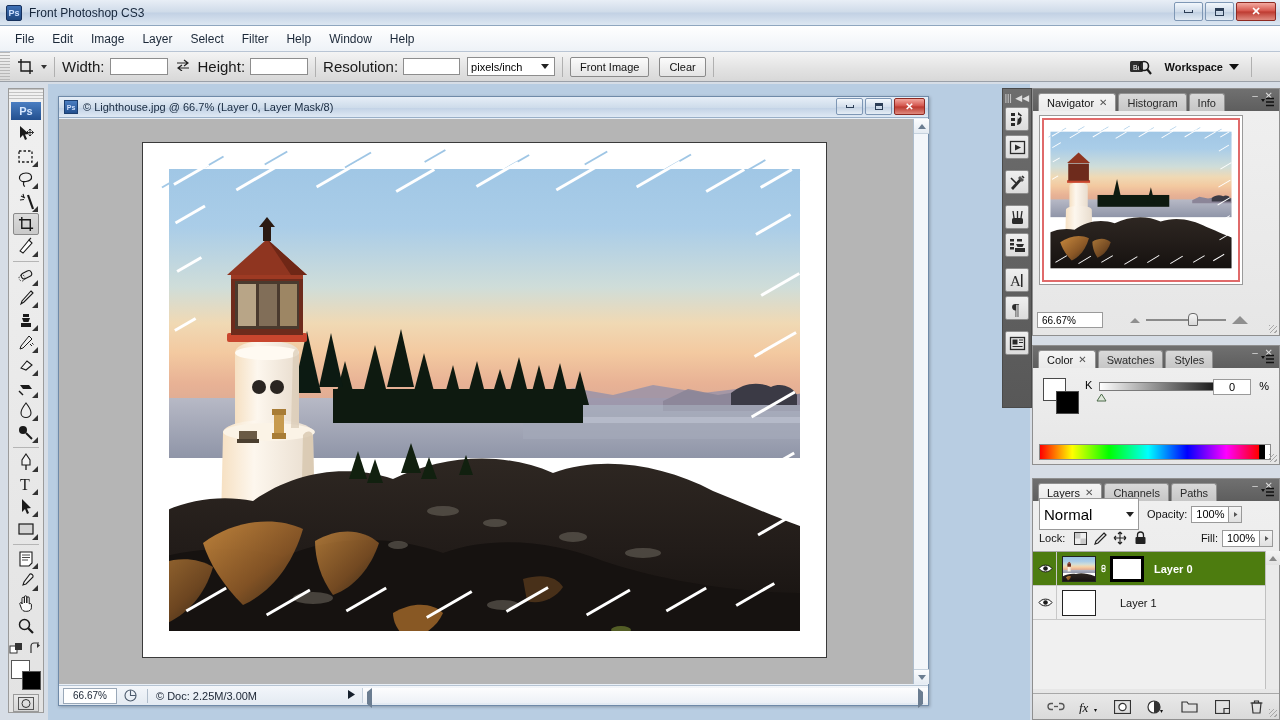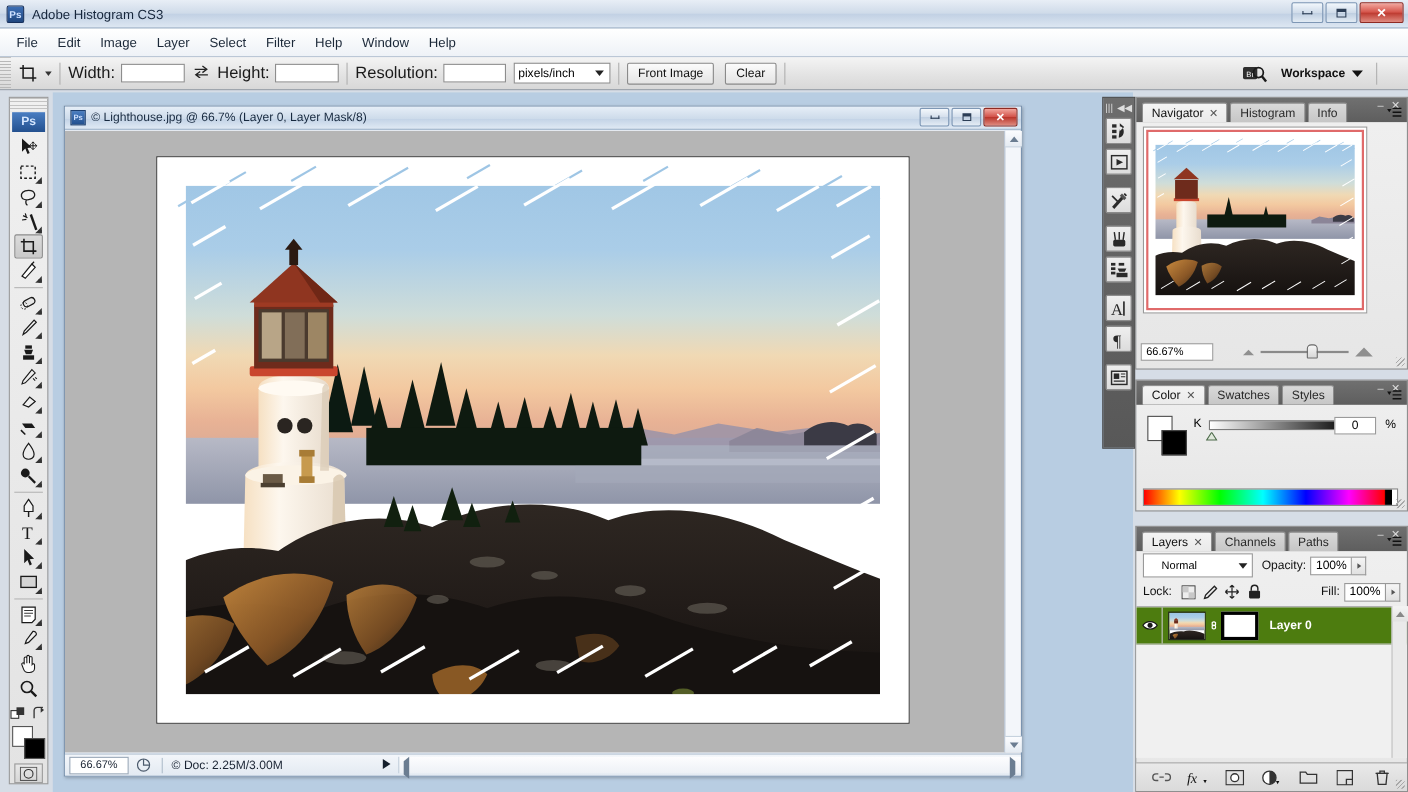--- a/index.html
+++ b/index.html
@@ -300,22 +300,22 @@
     border: 1px solid #8a8a8a;
     background: linear-gradient(to right,#ff0000,#ffff00 14%,#00ff00 30%,#00ffff 47%,#0000ff 64%,#ff00ff 81%,#ff0000 95%,#000 95.5%,#000 98%,#fff 98%);
   }
 
   
   #layers-panel { position: absolute; left: 0; top: 390px; width: 248px; height: 242px; }
   #layers-modes {
     position: absolute; left: 0; top: 24px; width: 100%; height: 22px;
     display: flex; align-items: center; padding: 0 6px;
   }
-  #blend-select { width: 100px; height: 22px; border: 1px solid #999; background: #fff;
-    font-size: 10px; display:flex;align-items:center;padding-left:16px; position: relative; }
+  #blend-select { width: 100px; height: 32px; border: 1px solid #999; background: #fff;
+    font-size: 15px; display:flex;align-items:center;padding-left:4px; position: relative; }
   #blend-select .sel-caret { position:absolute; right:4px; width:0;height:0;
     border-left:4px solid transparent;border-right:4px solid transparent;border-top:5px solid #222; }
   .lbl-small { font-size: 11px; margin-left: 8px; color: #111; }
   .num-box { width: 38px; height: 17px; border: 1px solid #999; background: #fff;
     font-size: 11px; display:flex;align-items:center;justify-content:center; margin-left: 4px; }
   .num-stepper { width: 13px; height: 17px; border: 1px solid #999; border-left: none;
     background: linear-gradient(to bottom,#f5f5f5,#e0e0e0); display:flex;align-items:center;justify-content:center; }
   #layers-lock {
     position: absolute; left: 0; top: 48px; width: 100%; height: 22px;
     display: flex; align-items: center; padding: 0 6px;
@@ -341,21 +341,21 @@
     background: linear-gradient(to bottom,#e9e9e9,#dadada); border-top: 1px solid #a8a8a8;
     display: flex; align-items: center; justify-content: space-around; padding: 0 6px;
   }
   .foot-icon { width: 20px; height: 18px; display:flex;align-items:center;justify-content:center; }
 </style>
 </head>
 <body>
 
 <div id="app-titlebar">
   <div id="app-logo">Ps</div>
-  <div id="app-title-text">Adobe Histogram CS3</div>
+  <div id="app-title-text">Front Photoshop CS3</div>
   <div class="wbtns">
     <div class="wbtn">
         <span class="min-glyph"></span>
       </div>
     <div class="wbtn">
         <span class="max-glyph"></span>
       </div>
     <div class="wbtn close">✕</div>
   </div>
 </div>
@@ -1071,20 +1071,30 @@
         <div class="link-cell">
           <svg width="9" height="13" viewBox="0 0 9 13">
               <path d="M3 4 a2 2 0 0 1 3 0 l0 2 a2 2 0 0 1 -3 0 Z" fill="none" stroke="#fff" stroke-width="1.1"></path>
               <path d="M3 7 a2 2 0 0 1 3 0 l0 2 a2 2 0 0 1 -3 0 Z" fill="none" stroke="#fff" stroke-width="1.1"></path>
             </svg>
         </div>
         <div class="thumb-b"></div>
         <div class="layer-name">Layer 0</div>
       </div>
 
+      <div class="layer-row">
+        <div class="eye-cell">
+          <svg width="15" height="11" viewBox="0 0 15 11">
+              <path d="M1 5.5 C4 1 11 1 14 5.5 C11 10 4 10 1 5.5 Z" fill="#fff" stroke="#1a1a1a" stroke-width="1"></path>
+              <circle cx="7.5" cy="5.5" r="2.3" fill="#1a1a1a"></circle>
+            </svg>
+        </div>
+        <div class="thumb-a" style="background:#fff;"></div>
+        <div class="layer-name" style="margin-left:24px;">Layer 1</div>
+      </div>
     </div>
 
     <div id="layers-scroll">
       <div style="width:14px;height:14px;display:flex;align-items:center;justify-content:center;background:linear-gradient(to bottom,#f4f4f4,#e2e2e2);">
         <span style="width:0;height:0;border-left:4px solid transparent;border-right:4px solid transparent;border-bottom:5px solid #888;"></span>
       </div>
     </div>
 
     <div id="layers-footer">
       <div class="foot-icon">

